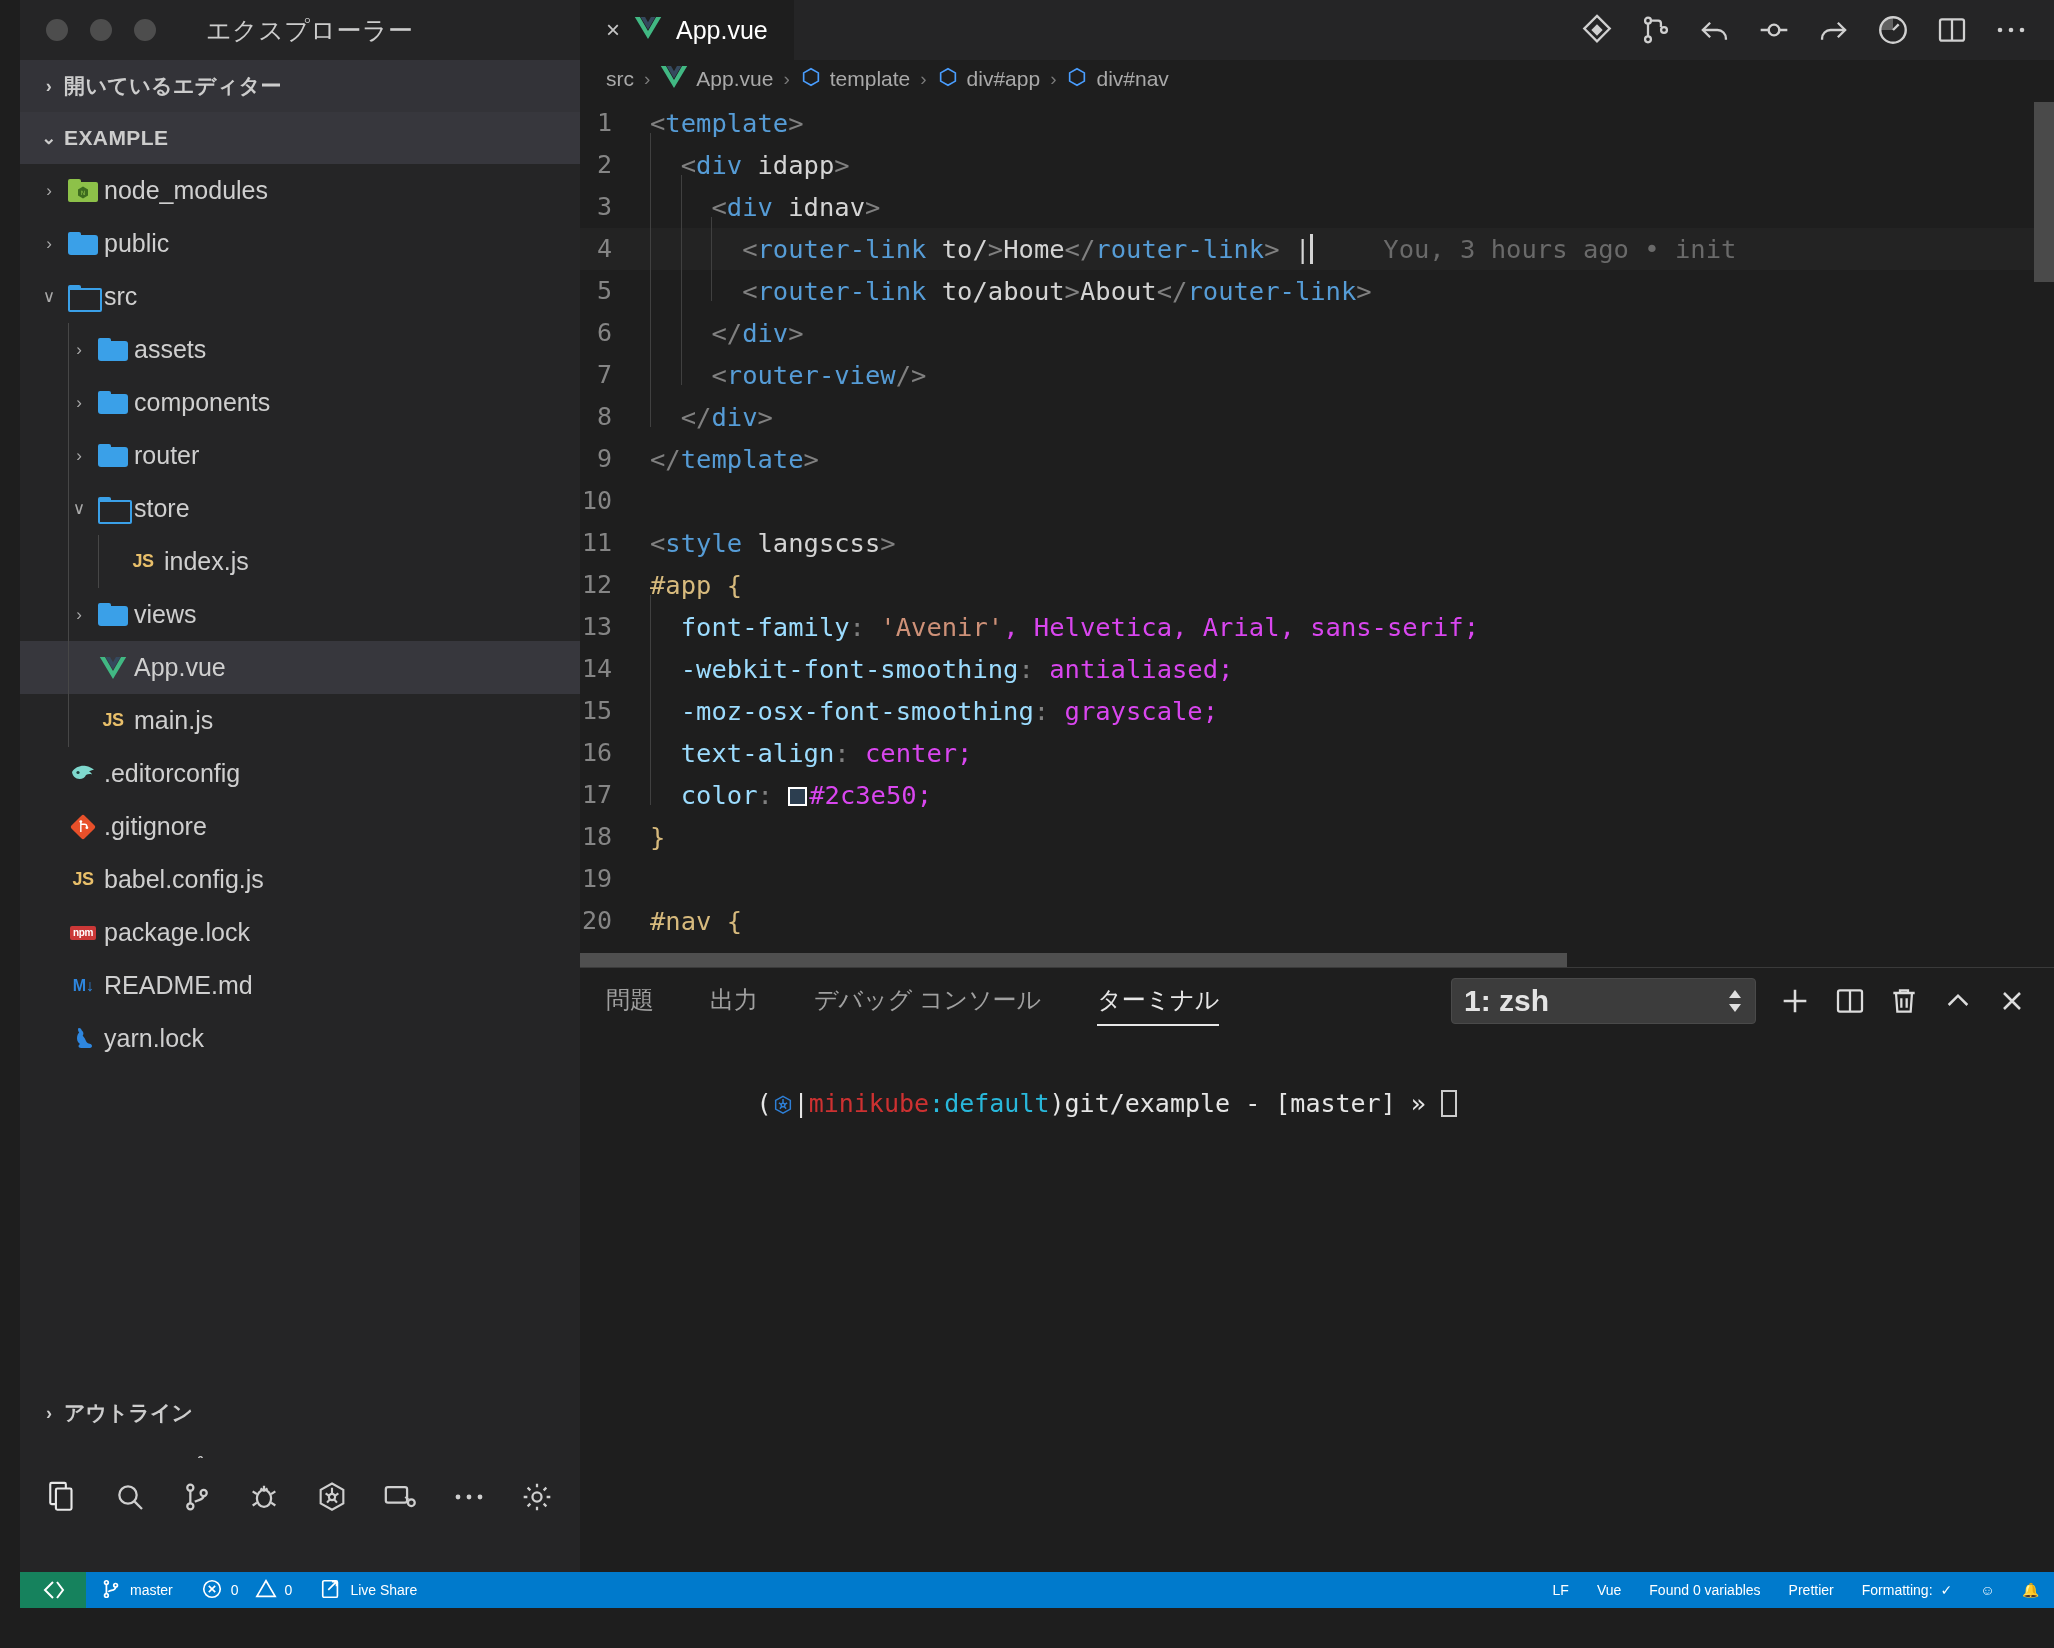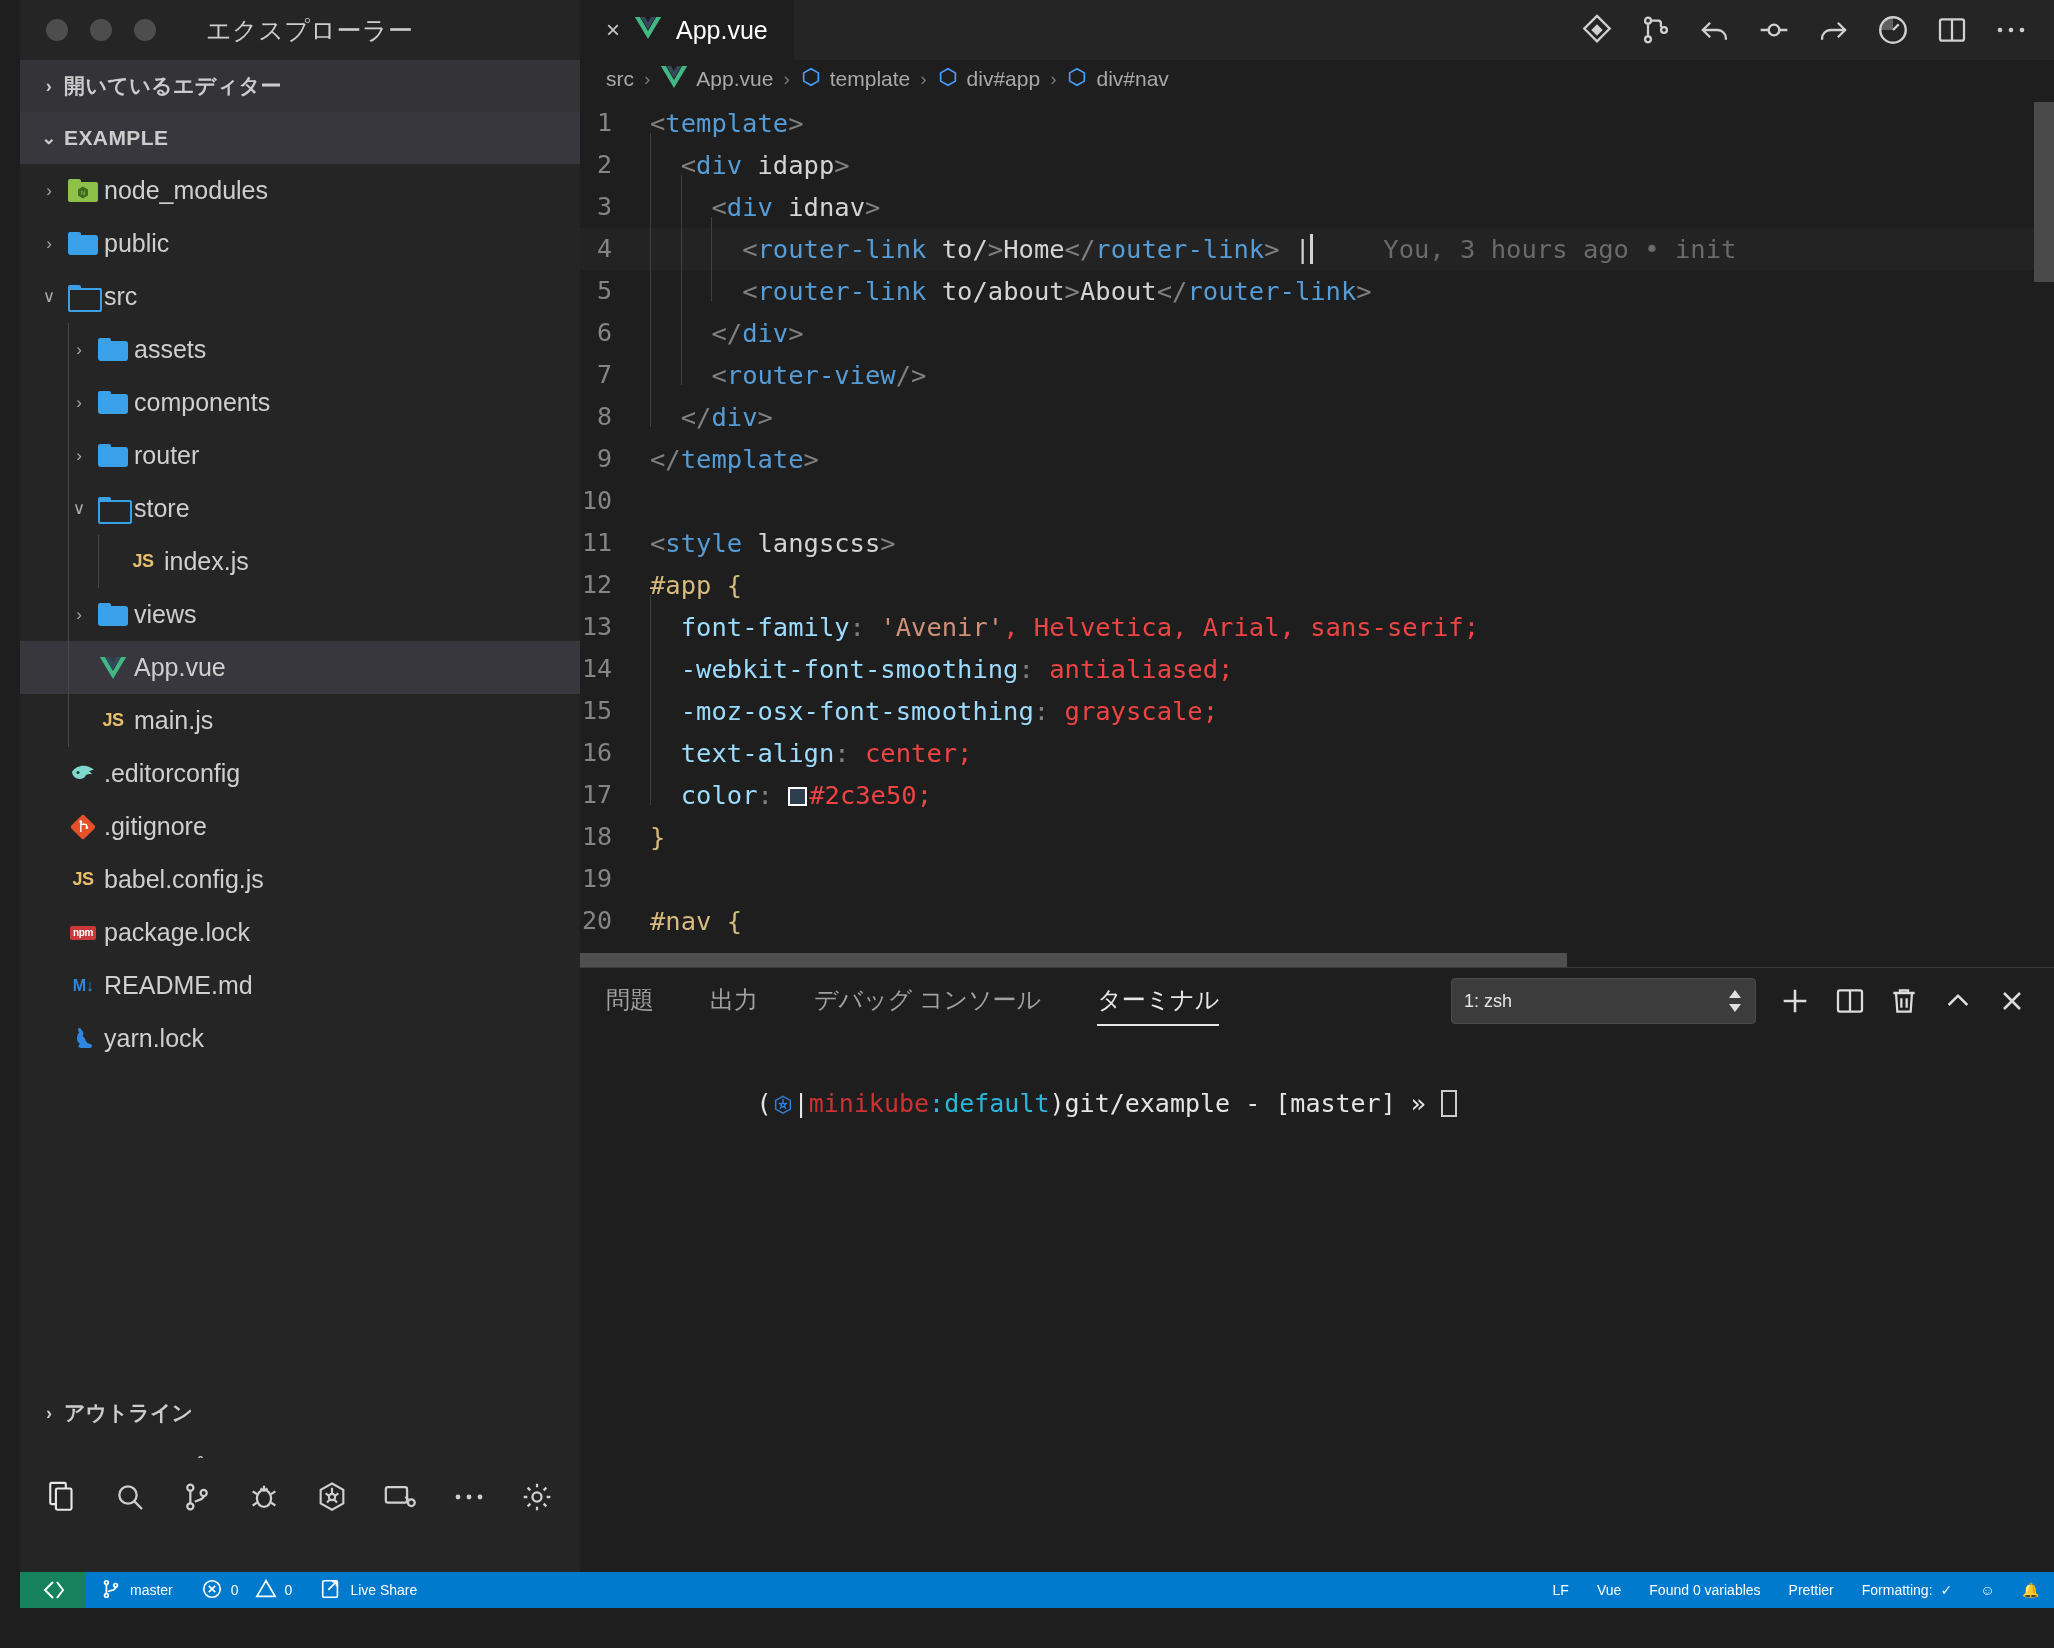--- a/index.html
+++ b/index.html
@@ -134,21 +134,21 @@
   .ind { display:inline-block; position:relative; }
   .ind::before {
     content:""; position:absolute; left:0; top:-11px; height:42px; width:1px; background:#404040;
   }
   .tk-tag { color:#569cd6; }
   .tk-punc { color:#808080; }
   .tk-str { color:#ce9178; }
   .tk-txt { color:#d4d4d4; }
   .tk-sel { color:#d7ba7d; }
   .tk-prop { color:#9cdcfe; }
-  .tk-val { color:#ef4444; }
+  .tk-val { color:#d946ef; }
   .blame { color:#6a6a6a; font-style:normal; }
   .swatch {
     display:inline-block; width:19px; height:19px; background:#2c3e50;
     border:2px solid #ffffff; vertical-align:-2px; margin-right:2px;
   }
   .cursor-bar {
     display:inline-block; width:3px; height:30px; background:#d4d4d4; vertical-align:-6px;
   }
   .scroll-h {
     position:absolute; left:0; right:22px; bottom:0; height:14px; background:transparent;
@@ -168,23 +168,23 @@
   .ptab {
     color:#a0a0a0; font-size:24px; cursor:pointer; position:relative; padding-bottom:12px;
     display:flex; align-items:flex-end; height:100%; user-select:none;
   }
   .ptab.active { color:#e7e7e7; }
   .ptab.active::after {
     content:""; position:absolute; left:0; right:0; bottom:2px; height:2px; background:#e7e7e7;
   }
   .panel-right { margin-left:auto; display:flex; align-items:center; gap:22px; }
   .term-select {
-    width:305px; height:46px; background:#3c3c3c; color:#e4e4e4; font-size:18px;
+    width:305px; height:46px; background:#3c3c3c; color:#e4e4e4; font-size:30px;
     border:1px solid #4a4a4a; border-radius:4px; display:flex; align-items:center;
-    padding:0 12px; position:relative; cursor:pointer;
+    padding:0 12px; position:relative; cursor:pointer;font-weight:bold;
   }
   .term-select .sp-arrows { margin-left:auto; display:flex; flex-direction:column; gap:3px; line-height:0.6;}
   .pa-ico { color:#dcdcdc; cursor:pointer; display:flex; align-items:center; }
   .terminal-body {
     flex:1 1 auto; padding:26px; font-family:"DejaVu Sans Mono", monospace; font-size:25px; color:#cccccc;
     white-space:pre;
   }
   .t-red { color:#cd3131; }
   .t-cyan { color:#29b8db; }
   .t-white { color:#e5e5e5; }

